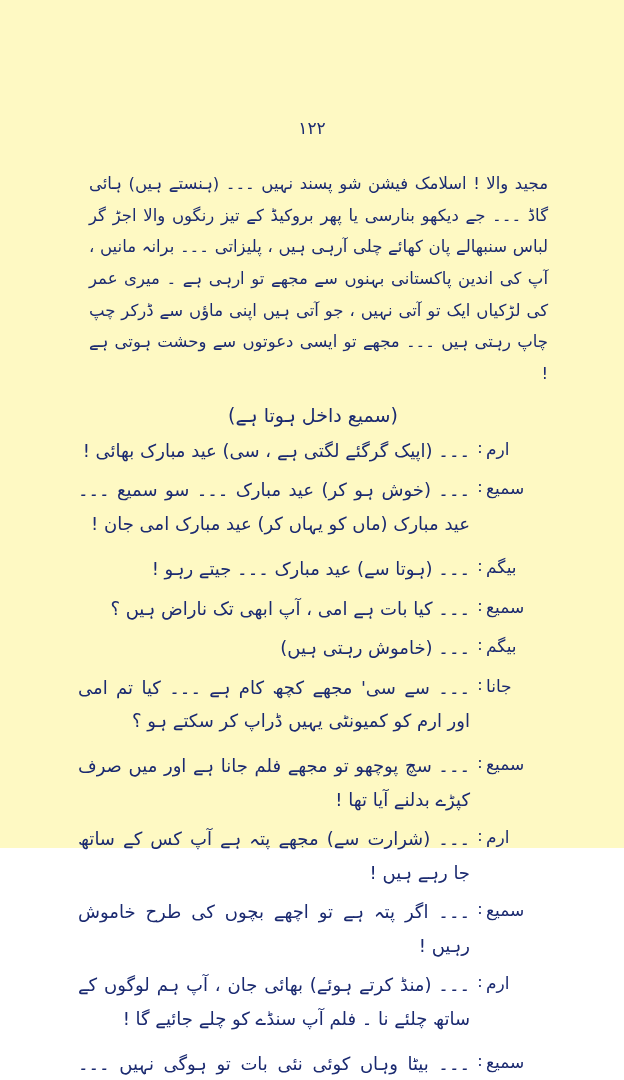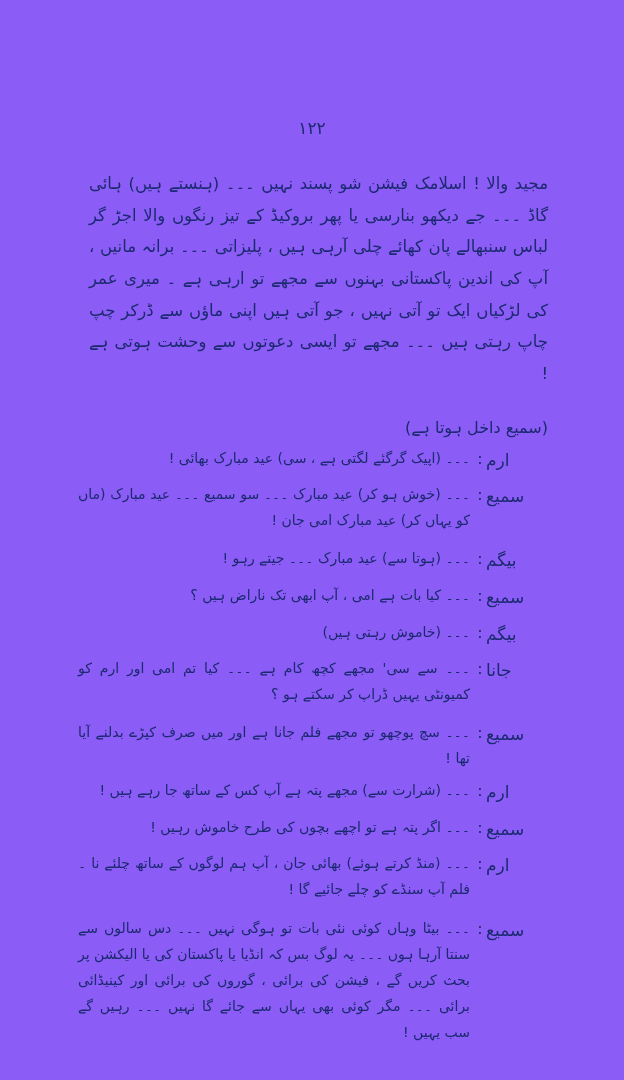--- a/index.html
+++ b/index.html
@@ -10,22 +10,22 @@
   body {
     width: 624px;
     height: 1080px;
     font-family: "DejaVu Sans", sans-serif;
     color: #1a2a6e;
     overflow: hidden;
   }
   .page {
     position: relative;
     width: 624px;
-    height: 1080px;
-    background: #8b5cf6;
+    height: 848px;
+    background: #fef9c3;
     box-sizing: border-box;
   }
   .page-number {
     position: absolute;
     top: 118px;
     left: 0;
     width: 624px;
     text-align: center;
     font-size: 17px;
     color: #1b2a70;
@@ -42,23 +42,24 @@
   .para {
     font-size: 16.5px;
     line-height: 1.92;
     color: #1b2a70;
     margin-bottom: 2px;
     text-align: justify;
     text-align-last: right;
     margin-left: 11px;
   }
   .stage-dir {
-    font-size: 16px;
+    font-size: 19px;
     color: #1b2a70;
-    margin: 20px 0 8px 0;
+    text-align: center;
+    margin: 6px 0 8px 0;
   }
   .dialogue {
     display: flex;
     flex-direction: row;
     align-items: flex-start;
     margin-bottom: 6px;
     direction: rtl;
   }
   .speaker {
     flex: 0 0 auto;
@@ -72,21 +73,21 @@
   .colon {
     flex: 0 0 auto;
     width: 12px;
     font-size: 16px;
     line-height: 1.8;
     color: #1b2a70;
     text-align: center;
   }
   .line-text {
     flex: 1 1 auto;
-    font-size: 14px;
+    font-size: 18px;
     line-height: 1.86;
     color: #1b2a70;
     text-align: justify;
     text-align-last: right;
     padding-right: 4px;
   }
   .spacer-sm { height: 6px; }
 </style>
 </head>
 <body>

